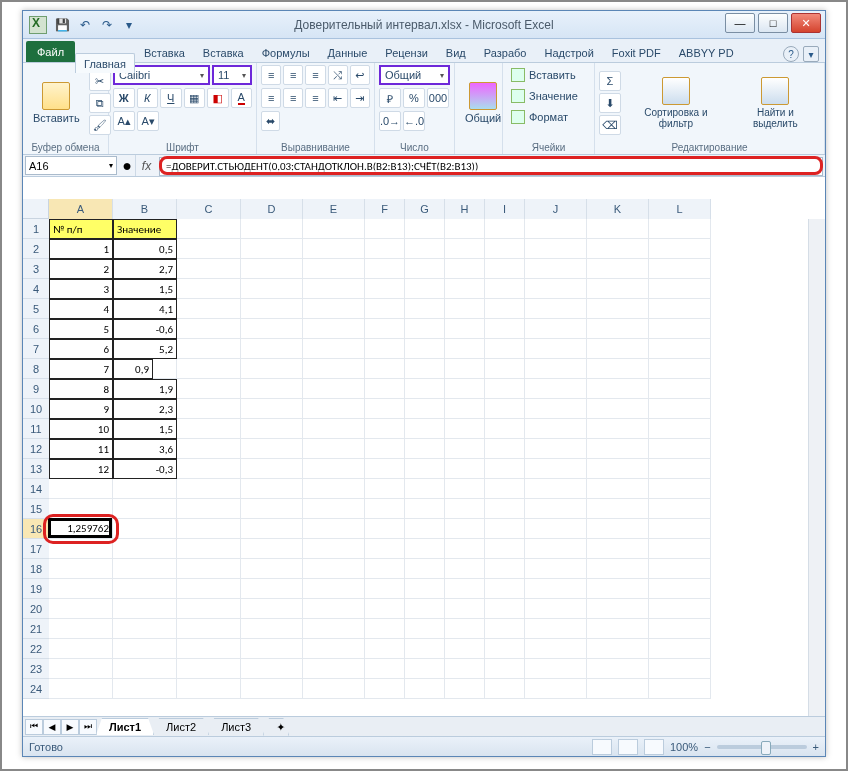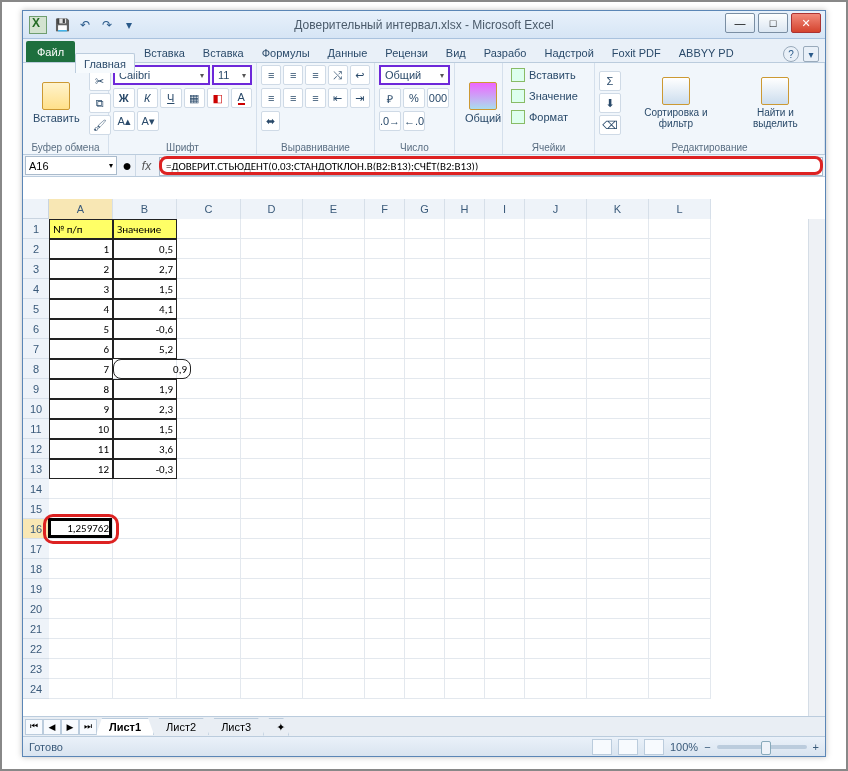--- a/index.html
+++ b/index.html
@@ -608,21 +608,21 @@
               <div class="cell bordered rj" style="left: 64px; top: 40px; width: 64px;">2,7</div>
               <div class="cell bordered rj" style="left: 0px; top: 60px; width: 64px;">3</div>
               <div class="cell bordered rj" style="left: 64px; top: 60px; width: 64px;">1,5</div>
               <div class="cell bordered rj" style="left: 0px; top: 80px; width: 64px;">4</div>
               <div class="cell bordered rj" style="left: 64px; top: 80px; width: 64px;">4,1</div>
               <div class="cell bordered rj" style="left: 0px; top: 100px; width: 64px;">5</div>
               <div class="cell bordered rj" style="left: 64px; top: 100px; width: 64px; padding-left: 39px;">-0,6</div>
               <div class="cell bordered rj" style="left: 0px; top: 120px; width: 64px;">6</div>
               <div class="cell bordered rj" style="left: 64px; top: 120px; width: 64px;">5,2</div>
               <div class="cell bordered rj" style="left: 0px; top: 140px; width: 64px;">7</div>
-              <div class="cell bordered rj" style="left: 64px; top: 140px; width: 78px; border-radius: 8px;">0,9</div>
+              <div class="cell bordered rj" style="left: 64px; top: 140px; width: 40px;">0,9</div>
               <div class="cell bordered rj" style="left: 0px; top: 160px; width: 64px;">8</div>
               <div class="cell bordered rj" style="left: 64px; top: 160px; width: 64px;">1,9</div>
               <div class="cell bordered rj" style="left: 0px; top: 180px; width: 64px;">9</div>
               <div class="cell bordered rj" style="left: 64px; top: 180px; width: 64px;">2,3</div>
               <div class="cell bordered rj" style="left: 0px; top: 200px; width: 64px;">10</div>
               <div class="cell bordered rj" style="left: 64px; top: 200px; width: 64px;">1,5</div>
               <div class="cell bordered rj" style="left: 0px; top: 220px; width: 64px;">11</div>
               <div class="cell bordered rj" style="left: 64px; top: 220px; width: 64px;">3,6</div>
               <div class="cell bordered rj" style="left: 0px; top: 240px; width: 64px;">12</div>
               <div class="cell bordered rj" style="left: 64px; top: 240px; width: 64px;">-0,3</div>

